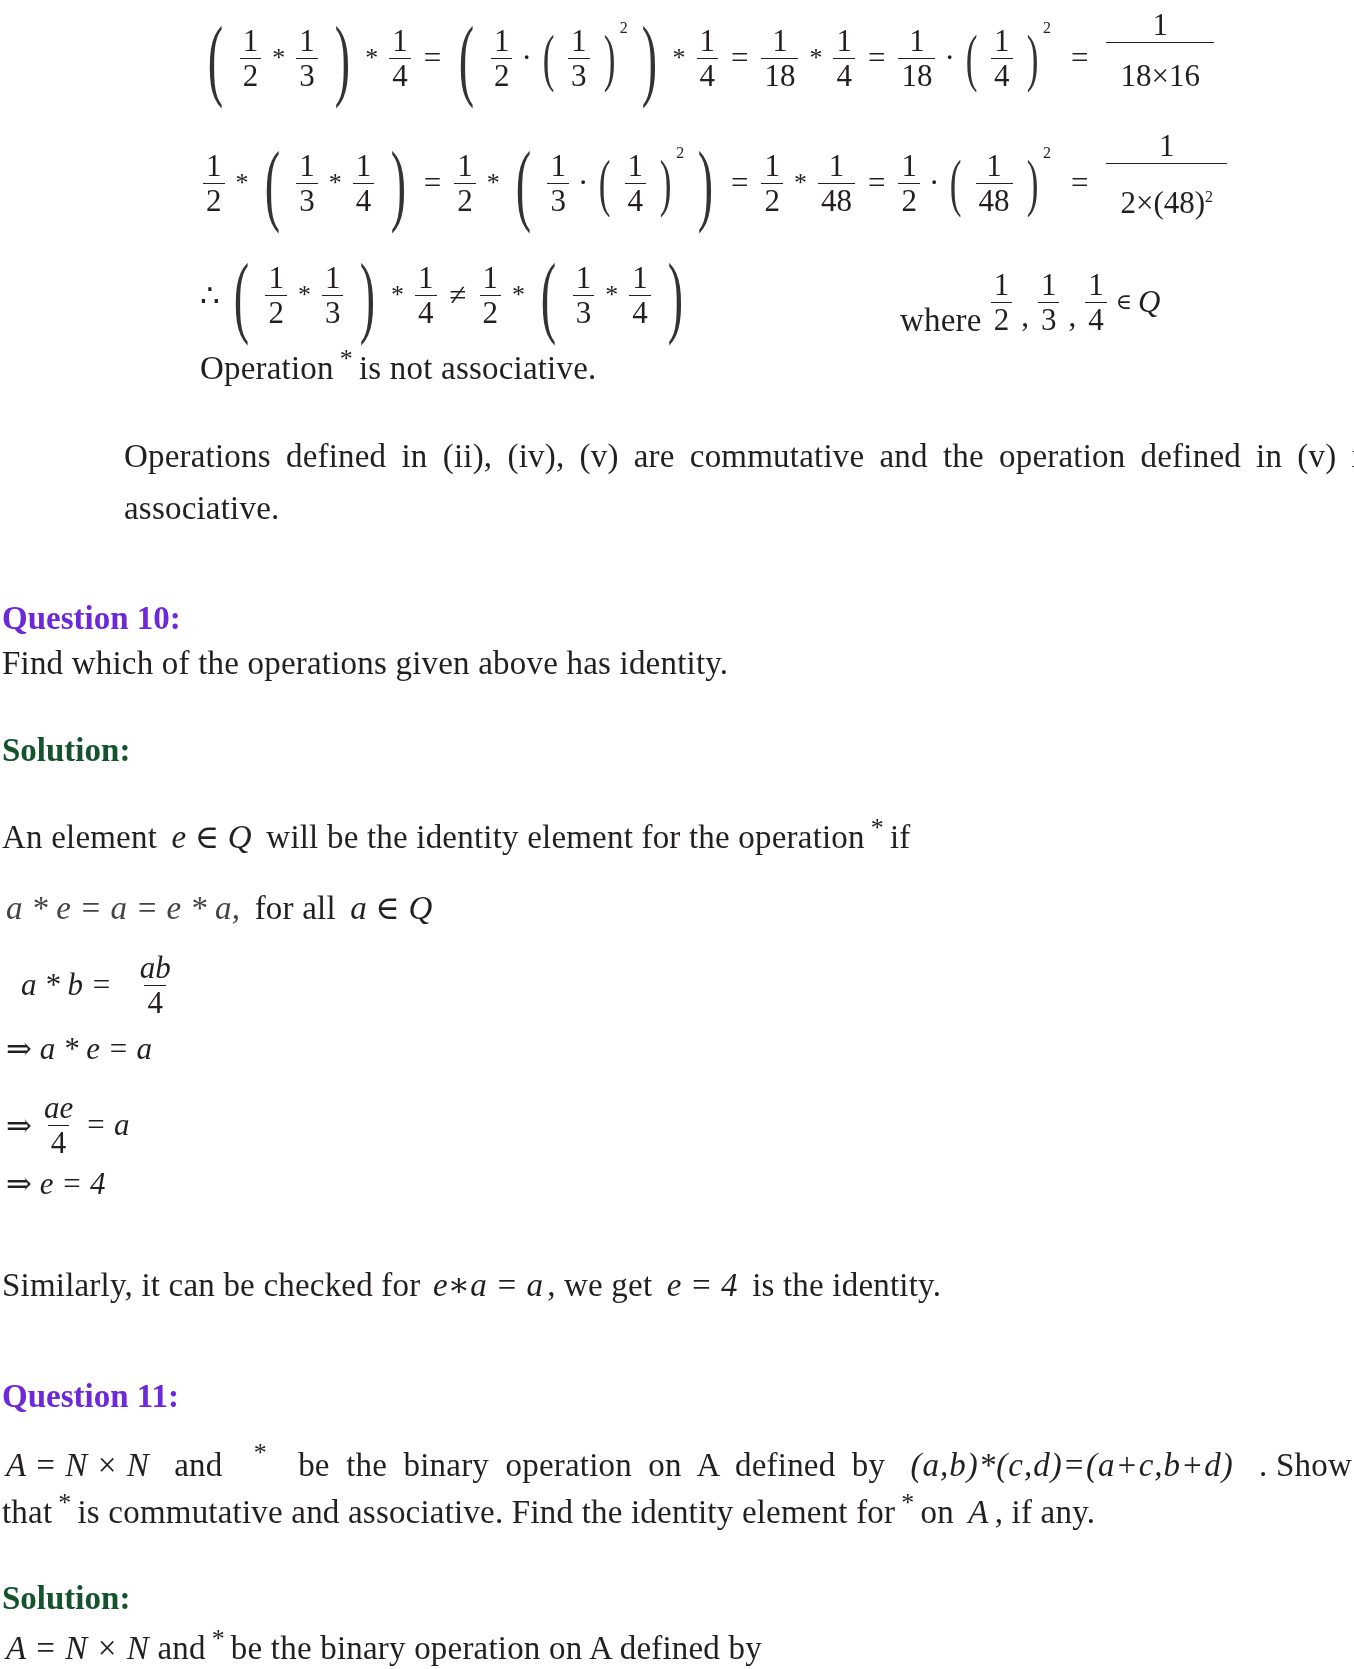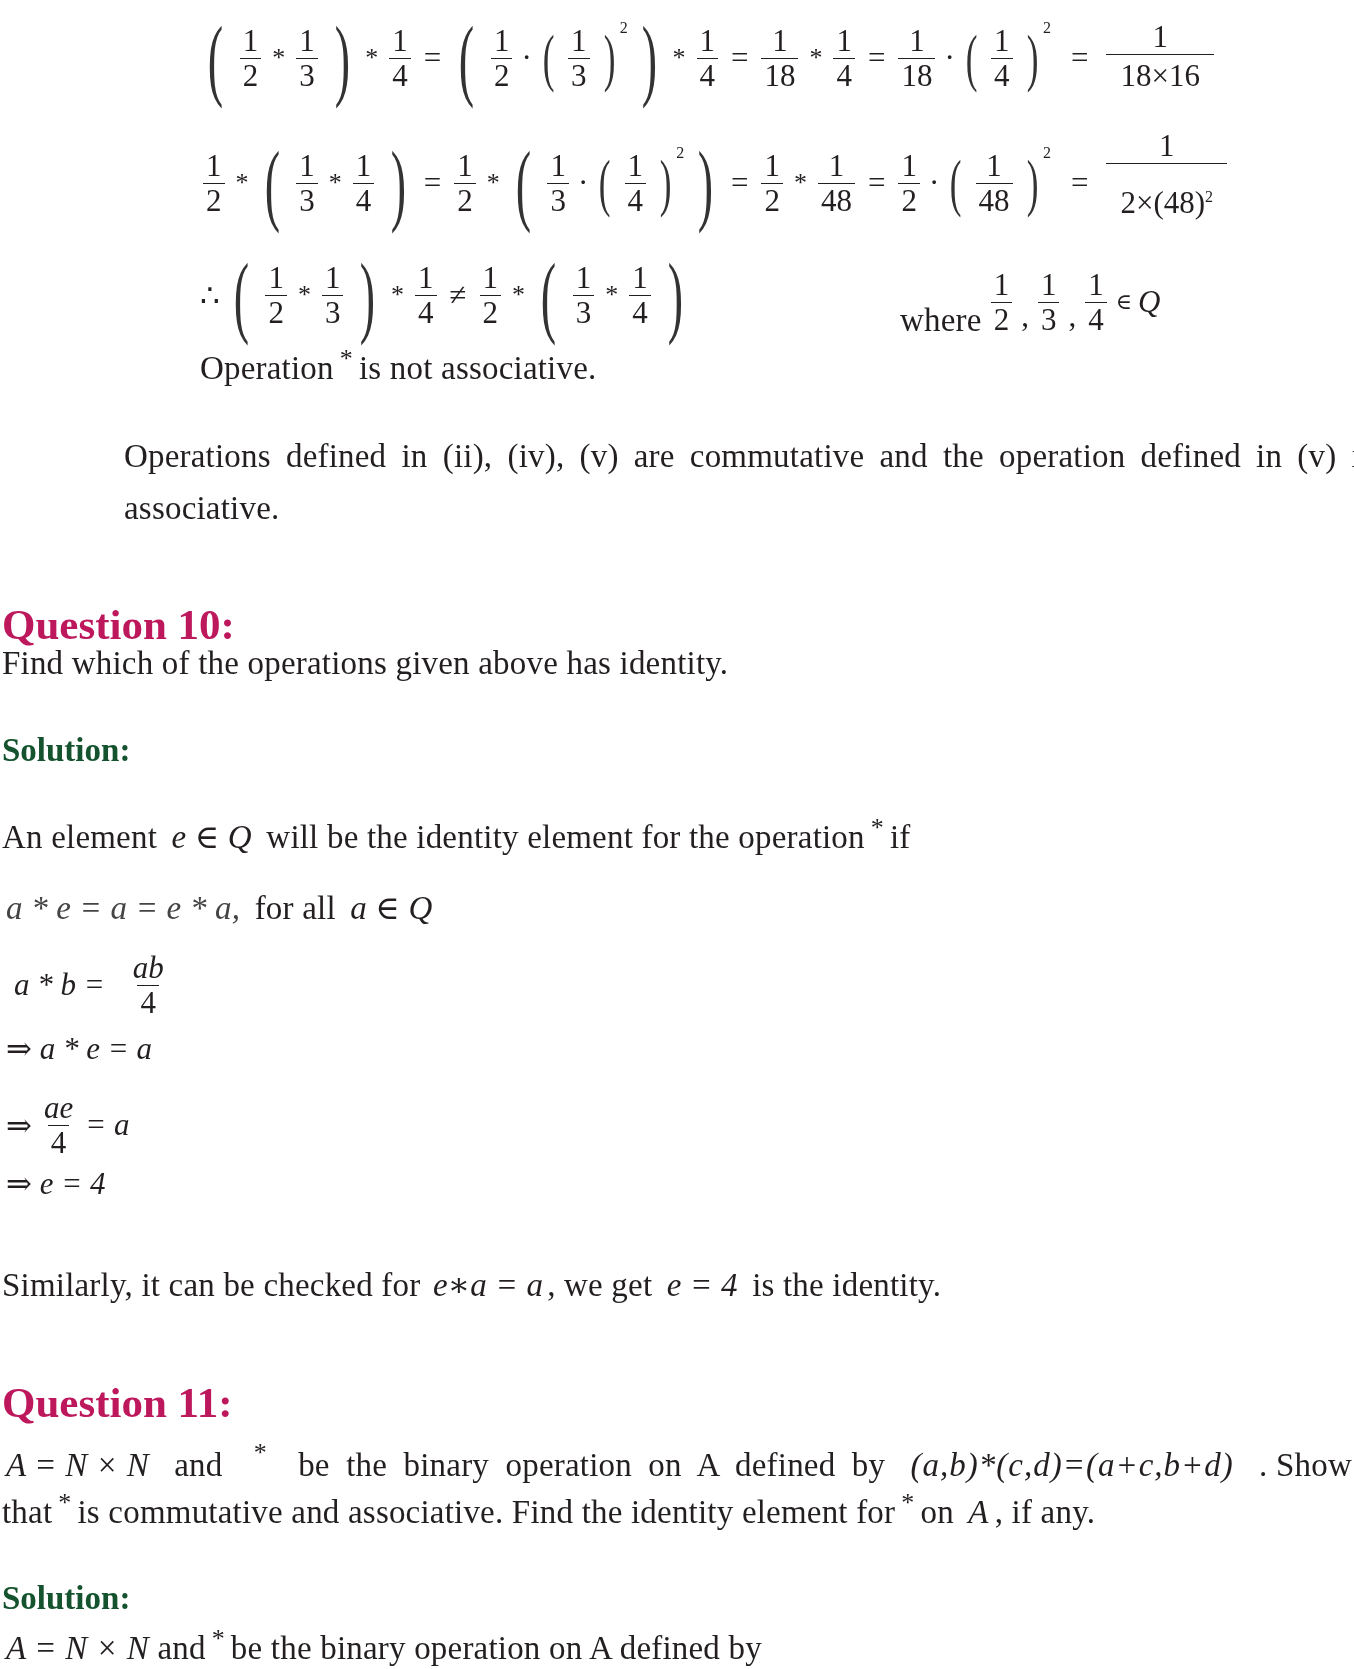--- a/index.html
+++ b/index.html
@@ -3,21 +3,21 @@
 <meta charset="utf-8">
 <style>
   html, body { margin: 0; padding: 0; background: #ffffff; }
   body {
     width: 1354px; height: 1669px; position: relative; overflow: hidden;
     font-family: "Liberation Serif", "DejaVu Serif", serif;
     color: #231f20;
   }
   .abs { position: absolute; white-space: nowrap; }
   .txt { font-size: 33px; line-height: 40px; letter-spacing: 0.2px; }
-  .q-head { font-size: 43px; font-weight: bold; color: #be185d; }
+  .q-head { font-size: 33px; font-weight: bold; color: #6d28d9; }
   .s-head { font-size: 33px; font-weight: bold; color: #14532d; }
   .math { font-family: "Liberation Serif", "DejaVu Serif", serif; font-size: 31px; }
   .it { font-style: italic; }
   .mline { display: flex; align-items: center; gap: 6px; }
   .frac { display: inline-flex; flex-direction: column; align-items: center; vertical-align: middle; margin: 0 3px; }
   .frac .num { padding: 0 3px; line-height: 34px; }
   .frac .den { padding: 0 3px; line-height: 34px; border-top: 1.5px solid #231f20; }
   .paren { font-size: 64px; line-height: 64px; font-weight: 100; transform: scaleX(0.55); display: inline-block; color: #333; }
   .paren.big { font-size: 92px; line-height: 92px; transform: scaleX(0.5); }
   .op { font-size: 26px; margin: 0 2px; }
@@ -85,21 +85,21 @@
   <span class="paren">(</span>
   <span class="frac">
       <span class="num">1</span>
       <span class="den">4</span>
     </span>
   <span class="paren">)</span>
     <span class="sup">2</span>
   <span class="sym" style="margin-left:14px;">=</span>
   <span class="frac" style="margin-left:8px;">
     <span class="num">1</span>
-    <span class="den" style="padding:4px 14px;">18×16</span>
+    <span class="den" style="padding:16px 14px;">18×16</span>
   </span>
 </div>
 
 <div class="abs math mline" style="left:200px; top:128px; height:110px;">
   <span class="frac">
       <span class="num">1</span>
       <span class="den">2</span>
     </span>
   <span class="op">*</span>
   <span class="paren big">(</span>
@@ -238,21 +238,21 @@
   <span class="it" style="margin:5px 6px;">e ∈ Q</span>
   <span>will be the identity element for the operation</span><span class="star-sup">*</span><span>if</span>
 </div>
 
 <div class="abs txt" style="left:6px; top:888px;">
   <span class="it" style="color:#444;">a * e = a = e * a,</span>
   <span style="margin:0 6px;">for all</span>
   <span class="it">a ∈ Q</span>
 </div>
 
-<div class="abs math mline" style="left:14px; top:945px; height:80px;gap:22px;">
+<div class="abs math mline" style="left:21px; top:945px; height:80px;gap:22px;">
   <span class="it">a * b =</span>
   <span class="frac">
       <span class="num it">ab</span>
       <span class="den">4</span>
     </span>
 </div>
 
 <div class="abs math it" style="left:6px; top:1030px;">⇒ a * e = a</div>
 
 <div class="abs math mline" style="left:6px; top:1085px; height:80px;">

